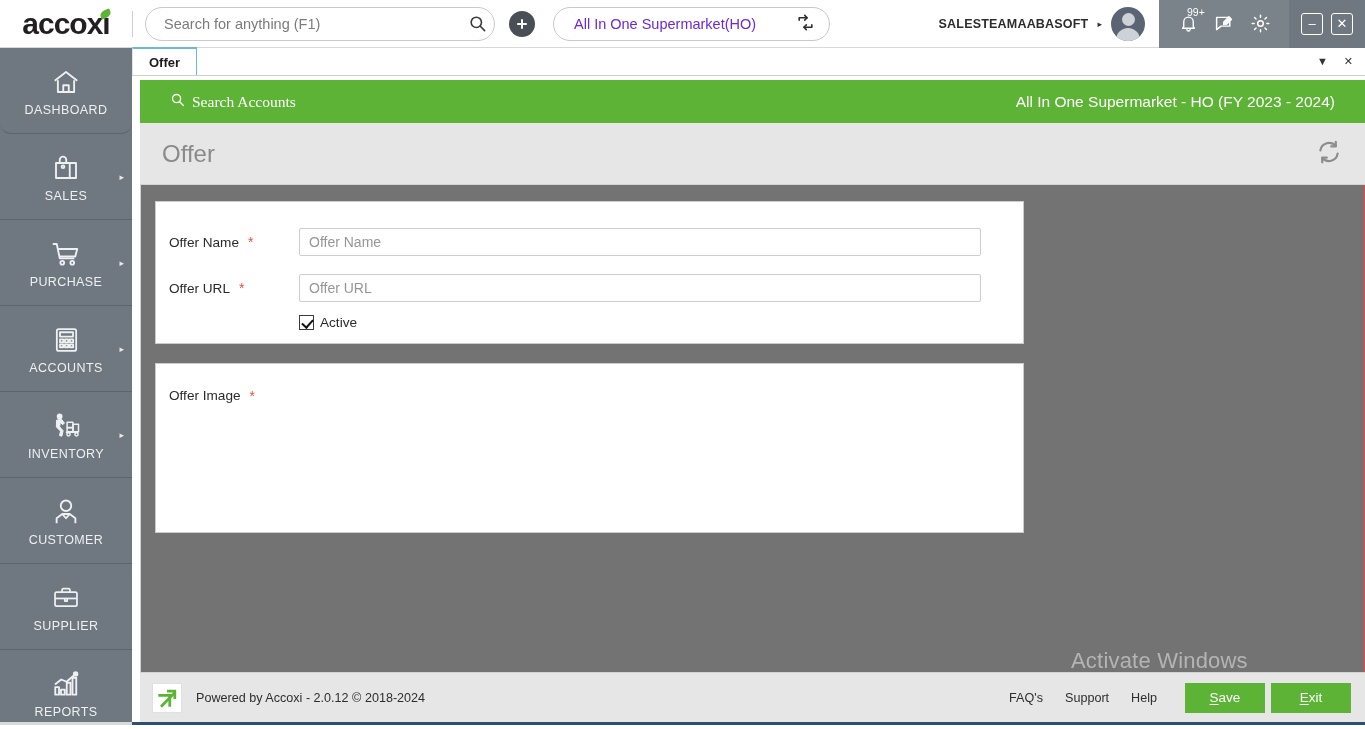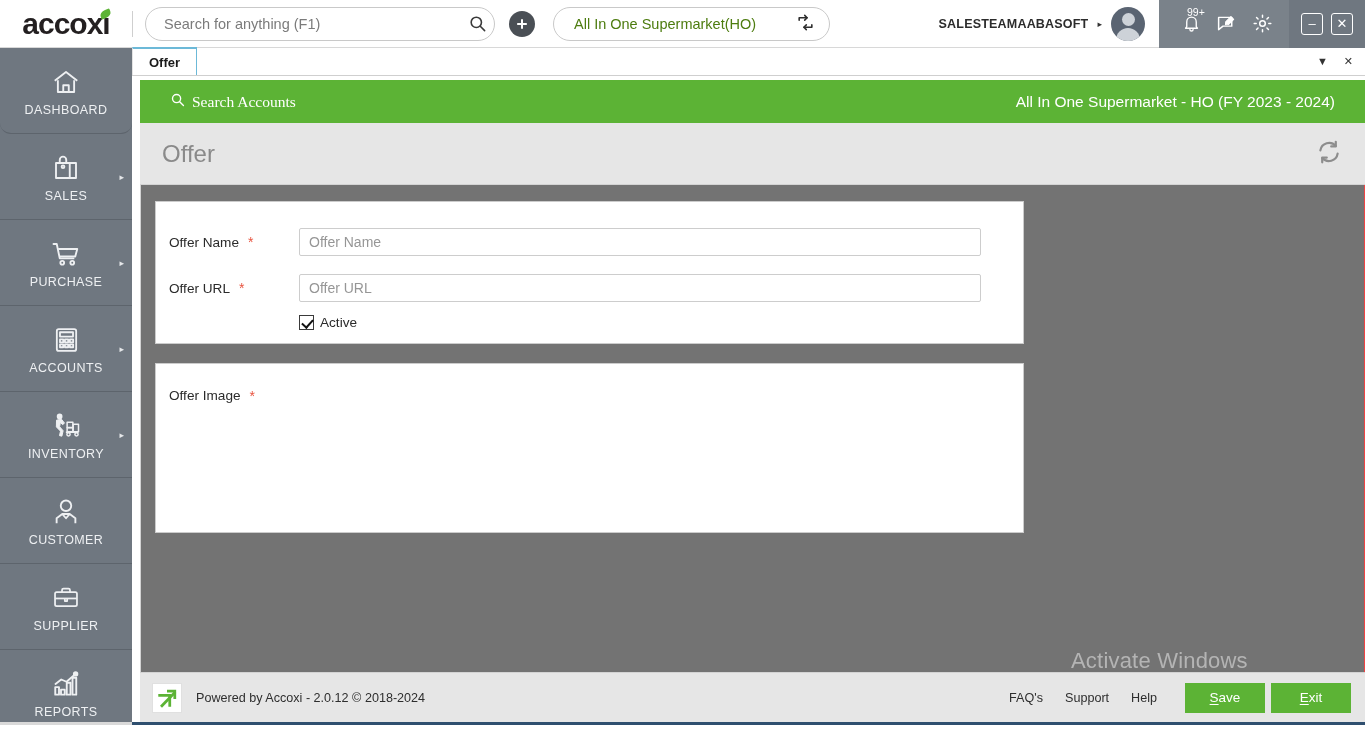--- a/index.html
+++ b/index.html
@@ -52,21 +52,21 @@
     margin-left: 14px;
     width: 26px; height: 26px; border-radius: 50%;
     background: #4a4f55; color: #fff;
     display: flex; align-items: center; justify-content: center;
     font-size: 21px; line-height: 0; font-weight: 500;
   }
   .company-sel {
     margin-left: 18px; width: 277px; height: 34px;
     border: 1px solid #c9c9c9; border-radius: 17px;
     display: flex; align-items: center; padding: 0 14px 0 20px;
-    font-size: 14.5px; color: #4d7c0f;
+    font-size: 14.5px; color: #6d28d9;
   }
   .company-sel .name { flex: 1; }
   .topbar-spacer { flex: 1; }
   .user-area {
     display:flex; align-items:center; height:48px; padding-right: 14px;
   }
   .user-name { font-size: 12.5px; font-weight: bold; color: #2c2c2c; letter-spacing: .2px;}
   .user-caret { margin: 0 9px 0 9px; font-size: 9px; color: #333; }
   .avatar {
     width: 34px; height: 34px; border-radius: 50%;
@@ -77,21 +77,21 @@
     background:#cdd2d8; left:10.5px; top:6px;
   }
   .avatar::after {
     content:""; position:absolute; width:24px; height:15px; border-radius:12px 12px 0 0;
     background:#cdd2d8; left:5px; top:21px;
   }
   .icon-strip {
     height: 48px; background: #7a828a;
     display:flex; align-items:center; gap: 10px; padding: 0 16px;
   }
-  .icon-strip .ic { position: relative; width: 26px; height:26px; display:flex; align-items:center; justify-content:flex-end; }
+  .icon-strip .ic { position: relative; width: 26px; height:26px; display:flex; align-items:center; justify-content:center; }
   .badge {
     position:absolute; top:-5px; left: 12px;
     font-size: 10.5px; color: #fff; font-weight: 500; white-space: nowrap;
   }
   .wincontrols {
     height: 48px; background: #6f7780;
     display: flex; align-items:center; gap: 8px; padding: 0 12px;
   }
   .wc-btn {
     width: 22px; height: 22px; border: 1.6px solid #ffffff; border-radius: 3px;

